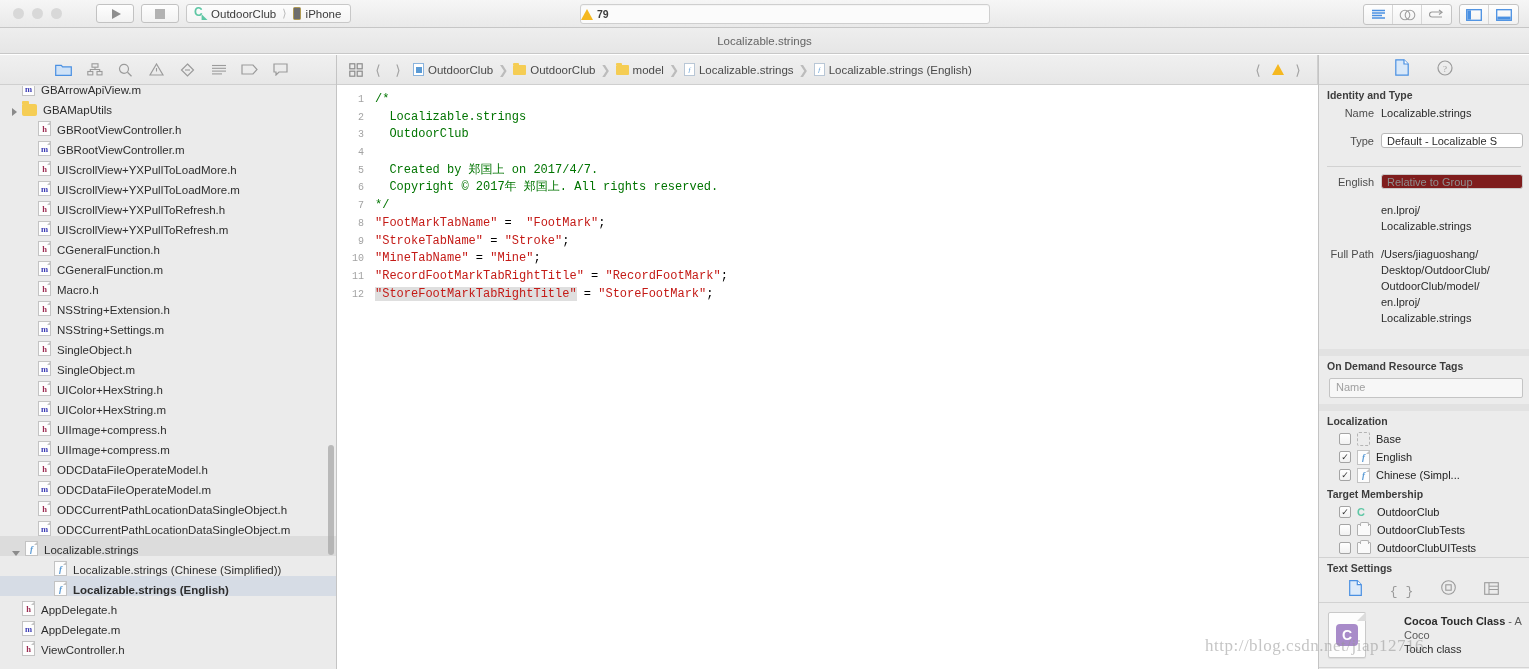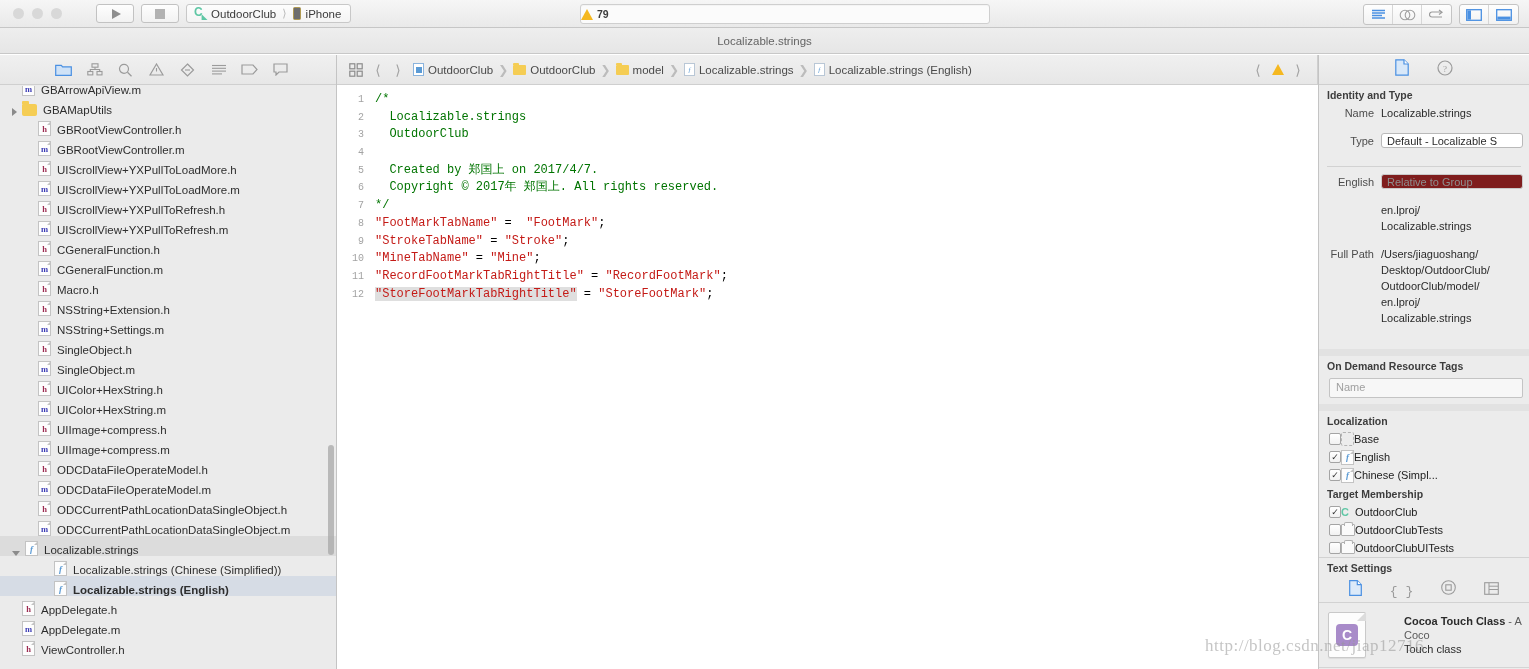--- a/index.html
+++ b/index.html
@@ -214,22 +214,22 @@
     flex: 1; height: 15px; line-height: 15px; border: 1px solid #b9b9b9; border-radius: 3px;
     background: #fff; padding: 0 5px; font-size: 11px; overflow: hidden; white-space: nowrap;
   }
   .insp-field.ro { background: #7f1d1d; color: #8e8e8e; border-color: #cacaca; }
   .insp-sep { height: 1px; background: #d2d2d2; margin: 6px 8px; }
   .insp-band { background: #e2e2e2; height: 7px; }
   .tags-box {
     margin: 3px 6px 6px 10px; height: 20px; border: 1px solid #c4c4c4; border-radius: 2px;
     background: #f7f7f7; font-size: 11px; color: #a0a0a0; padding: 2px 6px;
   }
-  .chk-row { display: flex; align-items: center; font-size: 11px;
-             color: #222; padding: 1px 0 1px 10px; height: 18px; }
+  .chk-row { display: flex; align-items: center; gap: 6px; font-size: 11px;
+             color: #222; padding: 1px 0 1px 20px; height: 18px; }
   .cbox {
     width: 12px; height: 12px; border: 1px solid #a4a4a4; border-radius: 2px;
     background: linear-gradient(#ffffff,#f1f1f1); flex: 0 0 auto;
     display: flex; align-items: center; justify-content: center;
     font-size: 9px; color: #333; line-height: 1;
   }
   .base-ic { width: 13px; height: 14px; border: 1px dashed #b4b4b4; border-radius: 2px; flex:0 0 auto;}
   .tgt-ic { width: 14px; height: 12px; border: 1px solid #b0b0b0; border-radius: 1px;
             background: #fafafa; flex: 0 0 auto; position: relative; }
   .tgt-ic::before { content:''; position:absolute; top:-3px; left:2px; width:7px; height:3px;

